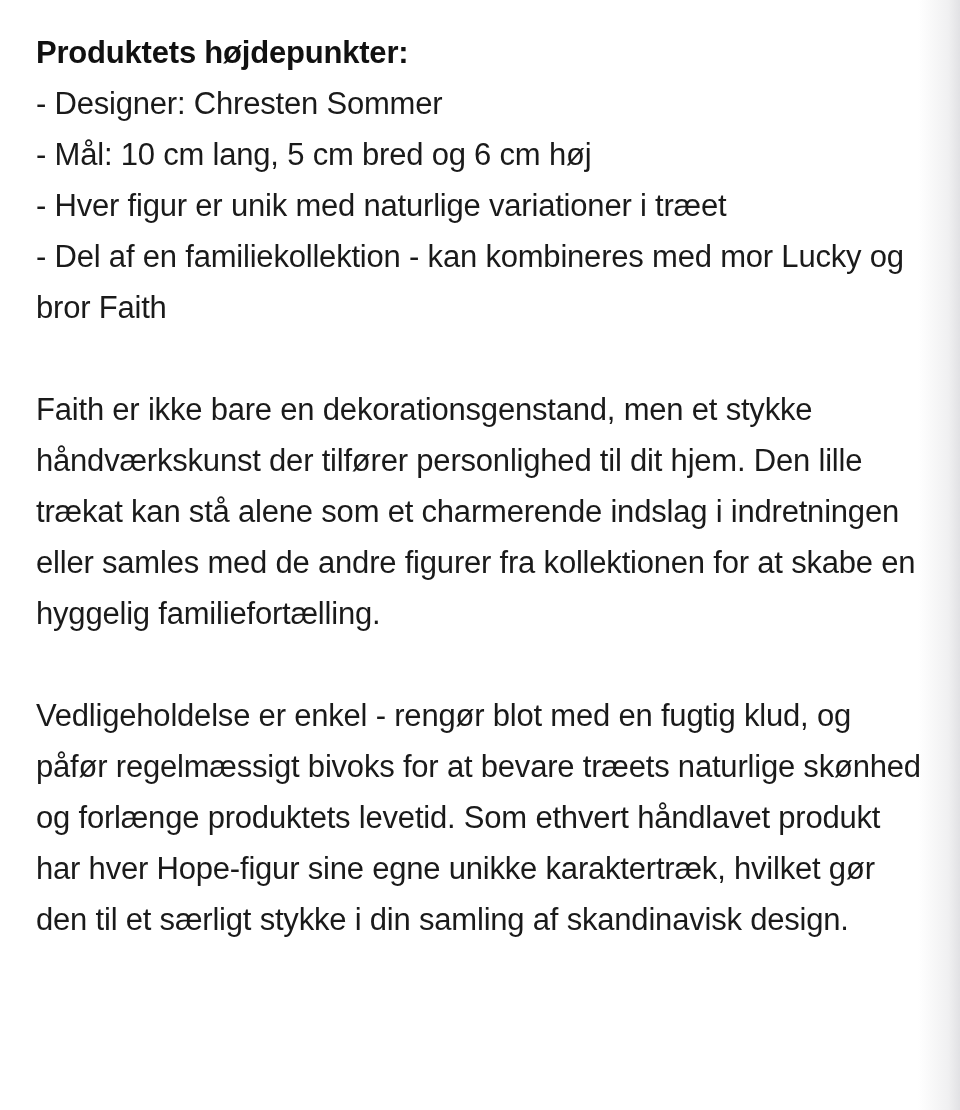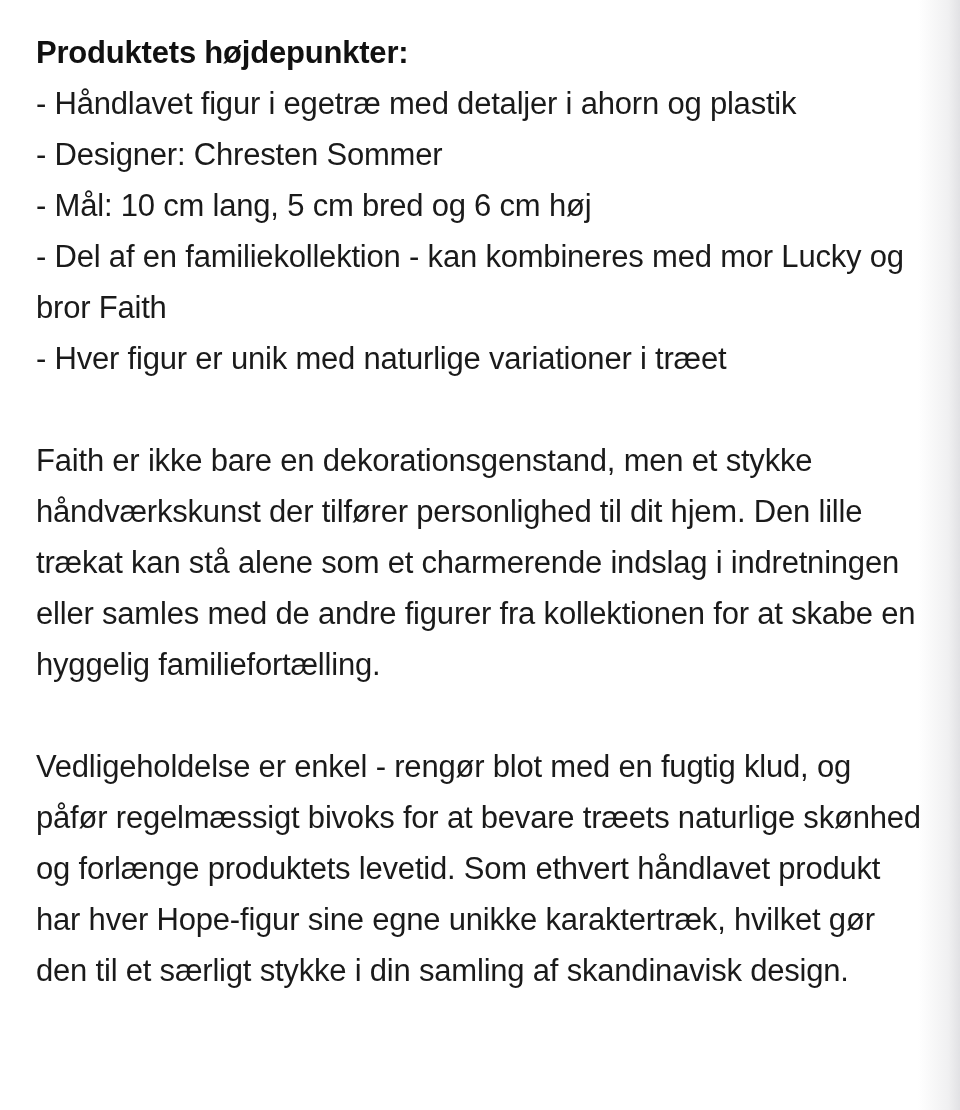--- a/index.html
+++ b/index.html
@@ -76,25 +76,24 @@
 </head>
 <body>
 
 <div class="page-edge-shade"></div>
 
 <article class="product-description">
 
   <h2 class="section-heading">Produktets højdepunkter:</h2>
 
   <ul class="highlight-list">
-    <li class="highlight-item">- Håndlavet figur i egetræ med detaljer i ahorn og plastik</li>
     <li class="highlight-item">- Designer: Chresten Sommer</li>
     <li class="highlight-item">- Mål: 10 cm lang, 5 cm bred og 6 cm høj</li>
+    <li class="highlight-item">- Hver figur er unik med naturlige variationer i træet</li>
     <li class="highlight-item">- Del af en familiekollektion - kan kombineres med mor Lucky og bror Faith</li>
-    <li class="highlight-item">- Hver figur er unik med naturlige variationer i træet</li>
   </ul>
 
   <div class="para-gap"></div>
 
   <p class="body-paragraph">Faith er ikke bare en dekorationsgenstand, men et stykke håndværkskunst der tilfører personlighed til dit hjem. Den lille trækat kan stå alene som et charmerende indslag i indretningen eller samles med de andre figurer fra kollektionen for at skabe en hyggelig familiefortælling.</p>
 
   <div class="para-gap"></div>
 
   <p class="body-paragraph">Vedligeholdelse er enkel - rengør blot med en fugtig klud, og påfør regelmæssigt bivoks for at bevare træets naturlige skønhed og forlænge produktets levetid. Som ethvert håndlavet produkt har hver Hope-figur sine egne unikke karaktertræk, hvilket gør den til et særligt stykke i din samling af skandinavisk design.</p>
 

